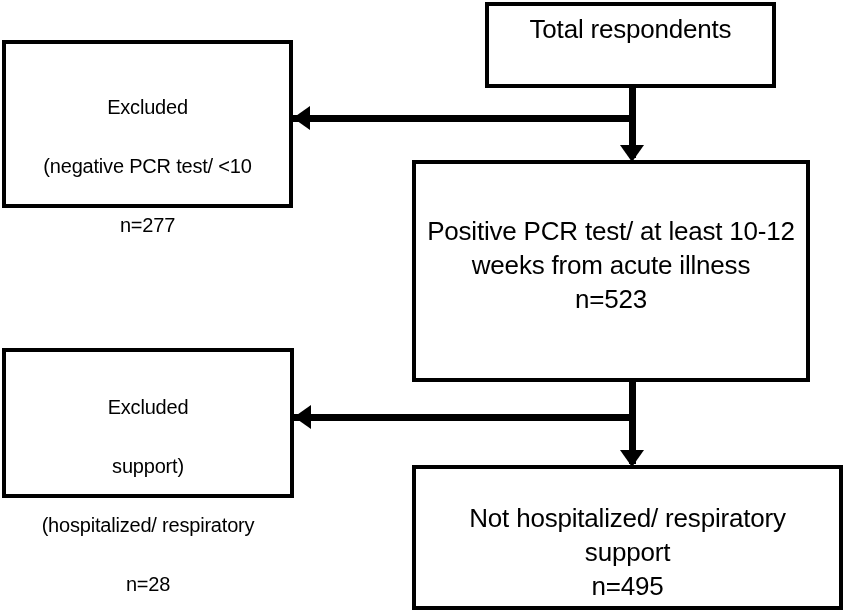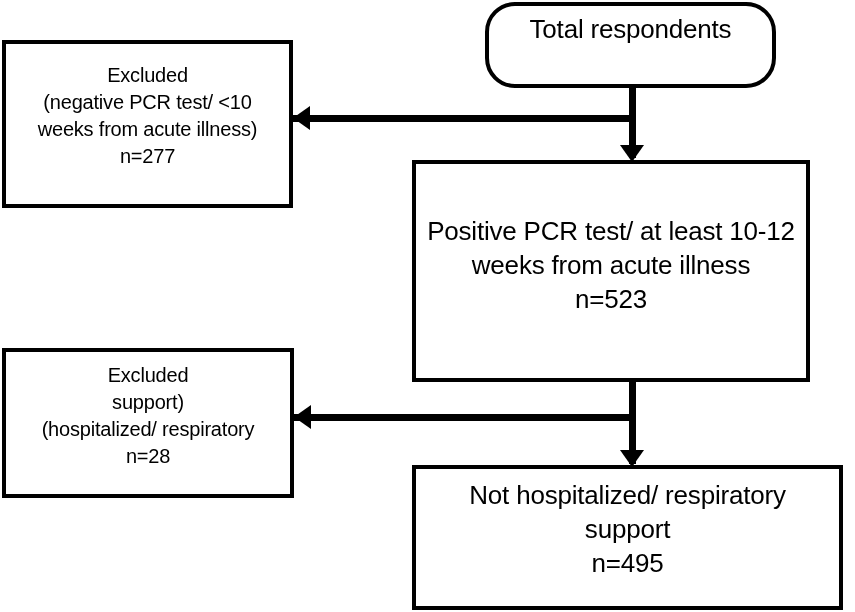--- a/index.html
+++ b/index.html
@@ -37,37 +37,38 @@
   .node.primary .ln {
     font-size: 26px;
     line-height: 34px;
     letter-spacing: -0.2px;
   }
   
   .node.excluded .ln {
     font-size: 20px;
     line-height: 27px;
     letter-spacing: -0.2px;
+    margin-top: 32px;
   }
 
   
-  #node-total        { left: 485px; top: 2px;   width: 291px; height: 86px; border-radius: 30px;  }
+  #node-total        { left: 485px; top: 2px;   width: 291px; height: 86px;  }
   #node-total .lines { padding-top: 6px; }
 
   #node-excluded-1        { left: 2px;   top: 40px;  width: 291px; height: 168px; }
   #node-excluded-1 .lines { padding-top: 18px; }
 
   #node-positive        { left: 412px; top: 160px; width: 398px; height: 222px; }
   #node-positive .lines { padding-top: 50px; }
 
   #node-excluded-2        { left: 2px;   top: 348px; width: 292px; height: 150px; }
   #node-excluded-2 .lines { padding-top: 10px; }
 
   #node-not-hosp        { left: 412px; top: 465px; width: 431px; height: 145px; }
-  #node-not-hosp .lines { padding-top: 9px; }
+  #node-not-hosp .lines { padding-top: 32px; }
 
   
   .conn {
     position: absolute;
     background: #000000;
     z-index: 1;
   }
   .vline { width: 7px; }
   .hline { height: 7px; }
 
@@ -120,21 +121,20 @@
   <div class="node primary" id="node-total">
     <span class="lines">
       <span class="ln">Total respondents</span>
     </span>
   </div>
 
   <div class="node excluded" id="node-excluded-1">
     <span class="lines">
       <span class="ln">Excluded</span>
       <span class="ln">(negative PCR test/ &lt;10</span>
-      <span class="ln">weeks from acute illness)</span>
       <span class="ln">n=277</span>
     </span>
   </div>
 
   <div class="node primary" id="node-positive">
     <span class="lines">
       <span class="ln">Positive PCR test/ at least 10-12</span>
       <span class="ln">weeks from acute illness</span>
       <span class="ln">n=523</span>
     </span>

